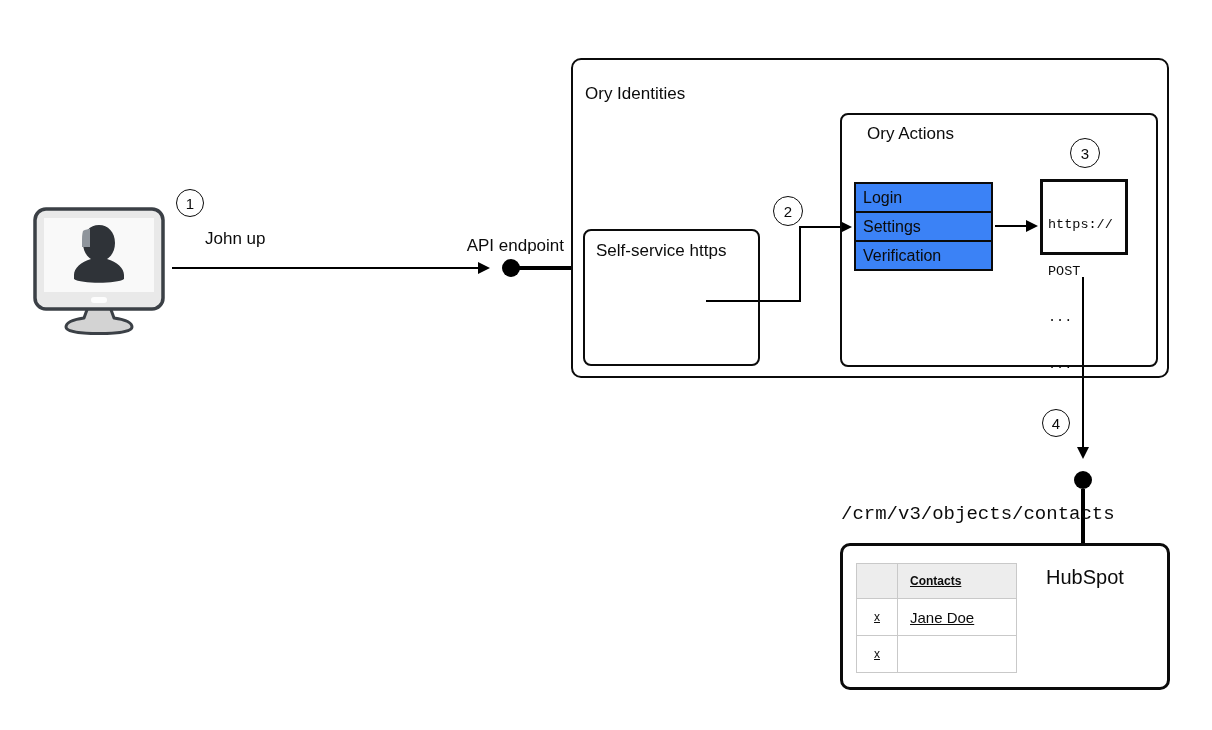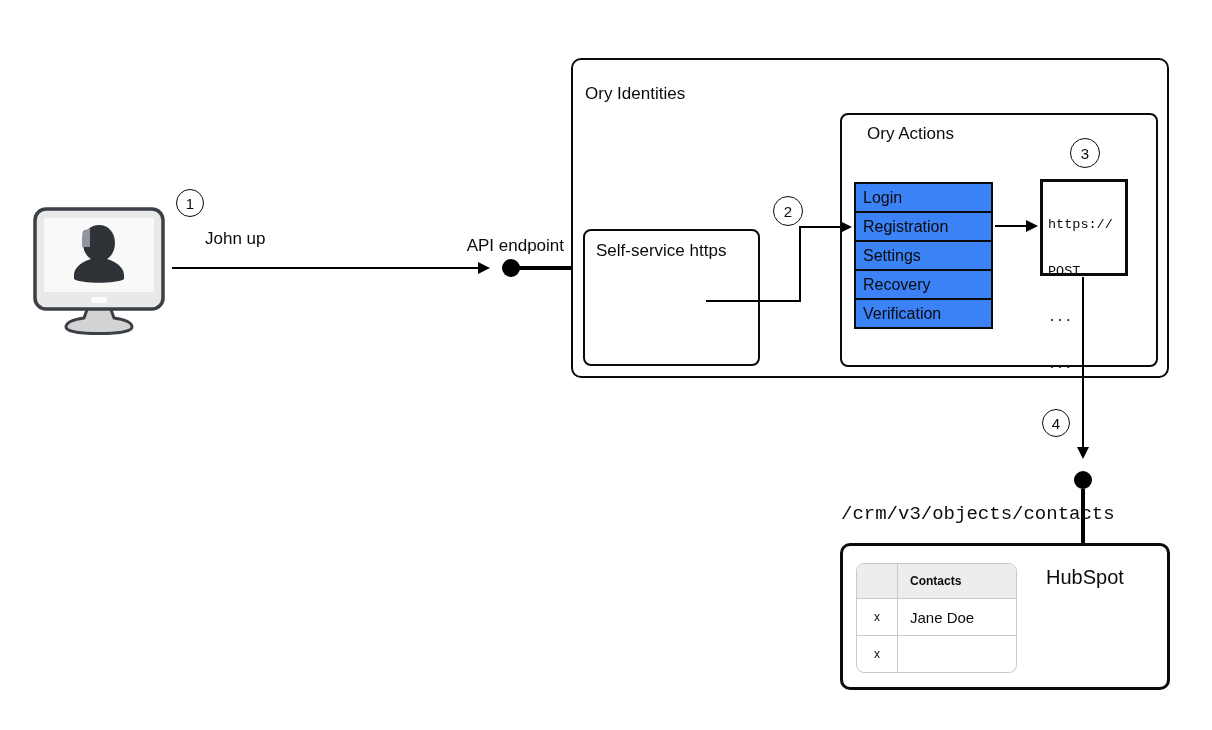--- a/index.html
+++ b/index.html
@@ -19,30 +19,30 @@
     position:absolute;width:28px;height:28px;border:1.6px solid #0b0b0b;border-radius:50%;
     background:#ffffff;display:flex;align-items:center;justify-content:center;
     font-size:15px;box-sizing:border-box;
   }
   
   .flow-table{position:absolute;left:854px;top:182px;width:139px;border:2px solid #0b0b0b;background:#3b82f6;box-sizing:border-box;}
   .flow-row{height:27px;line-height:27px;padding-left:7px;font-size:16px;border-bottom:2px solid #0b0b0b;white-space:nowrap;overflow:hidden;}
   .flow-row:last-child{border-bottom:none;}
   
   .code-box{
-    position:absolute;left:1040px;top:179px;width:88px;height:97px;box-sizing:border-box;
+    position:absolute;left:1040px;top:179px;width:88px;height:76px;box-sizing:border-box;
     border:3px solid #0b0b0b;background:#fff;padding:4px 0 16px 5px;
     font-family:"Liberation Mono",monospace;font-size:13.5px;line-height:15.5px;white-space:pre;
   }
   
   .mono-label{position:absolute;font-family:"Liberation Mono",monospace;font-size:19px;white-space:nowrap;}
   
   .contacts-table{
     position:absolute;left:856px;top:563px;width:161px;border:1px solid #c9c9c9;
-    border-radius:8px;background:#fff;box-sizing:border-box;overflow:hidden;font-size:12px;
+    border-radius:0;background:#fff;box-sizing:border-box;overflow:hidden;font-size:12px;text-decoration:underline;
   }
   .ct-row{display:flex;height:36px;border-bottom:1px solid #c9c9c9;}
   .ct-row:last-child{border-bottom:none;}
   .ct-row.header{height:34px;background:#ededed;font-weight:bold;}
   .ct-c1{width:41px;border-right:1px solid #c9c9c9;display:flex;align-items:center;justify-content:center;box-sizing:border-box;}
   .ct-c2{flex:1;display:flex;align-items:center;padding-left:12px;font-size:15px;}
   .ct-row.header .ct-c2{font-size:12px;}
   .hubspot-title{position:absolute;left:1046px;top:566px;font-size:20px;}
 </style>
 </head>
@@ -98,23 +98,21 @@
   </div>
   <div class="badge" style="left:1070px;top:138px;width:30px;height:30px;">
     <span>3</span>
   </div>
   <div class="badge" style="left:1042px;top:409px;">
     <span>4</span>
   </div>
 
   <div class="flow-table">
     <div class="flow-row">Login</div>
-    <div class="flow-row">Registration</div>
     <div class="flow-row">Settings</div>
-    <div class="flow-row">Recovery</div>
     <div class="flow-row">Verification</div>
   </div>
 
   <div class="code-box">
     <div>https://</div>
     <div>POST</div>
     <div>...</div>
     <div>...</div>
   </div>
 

